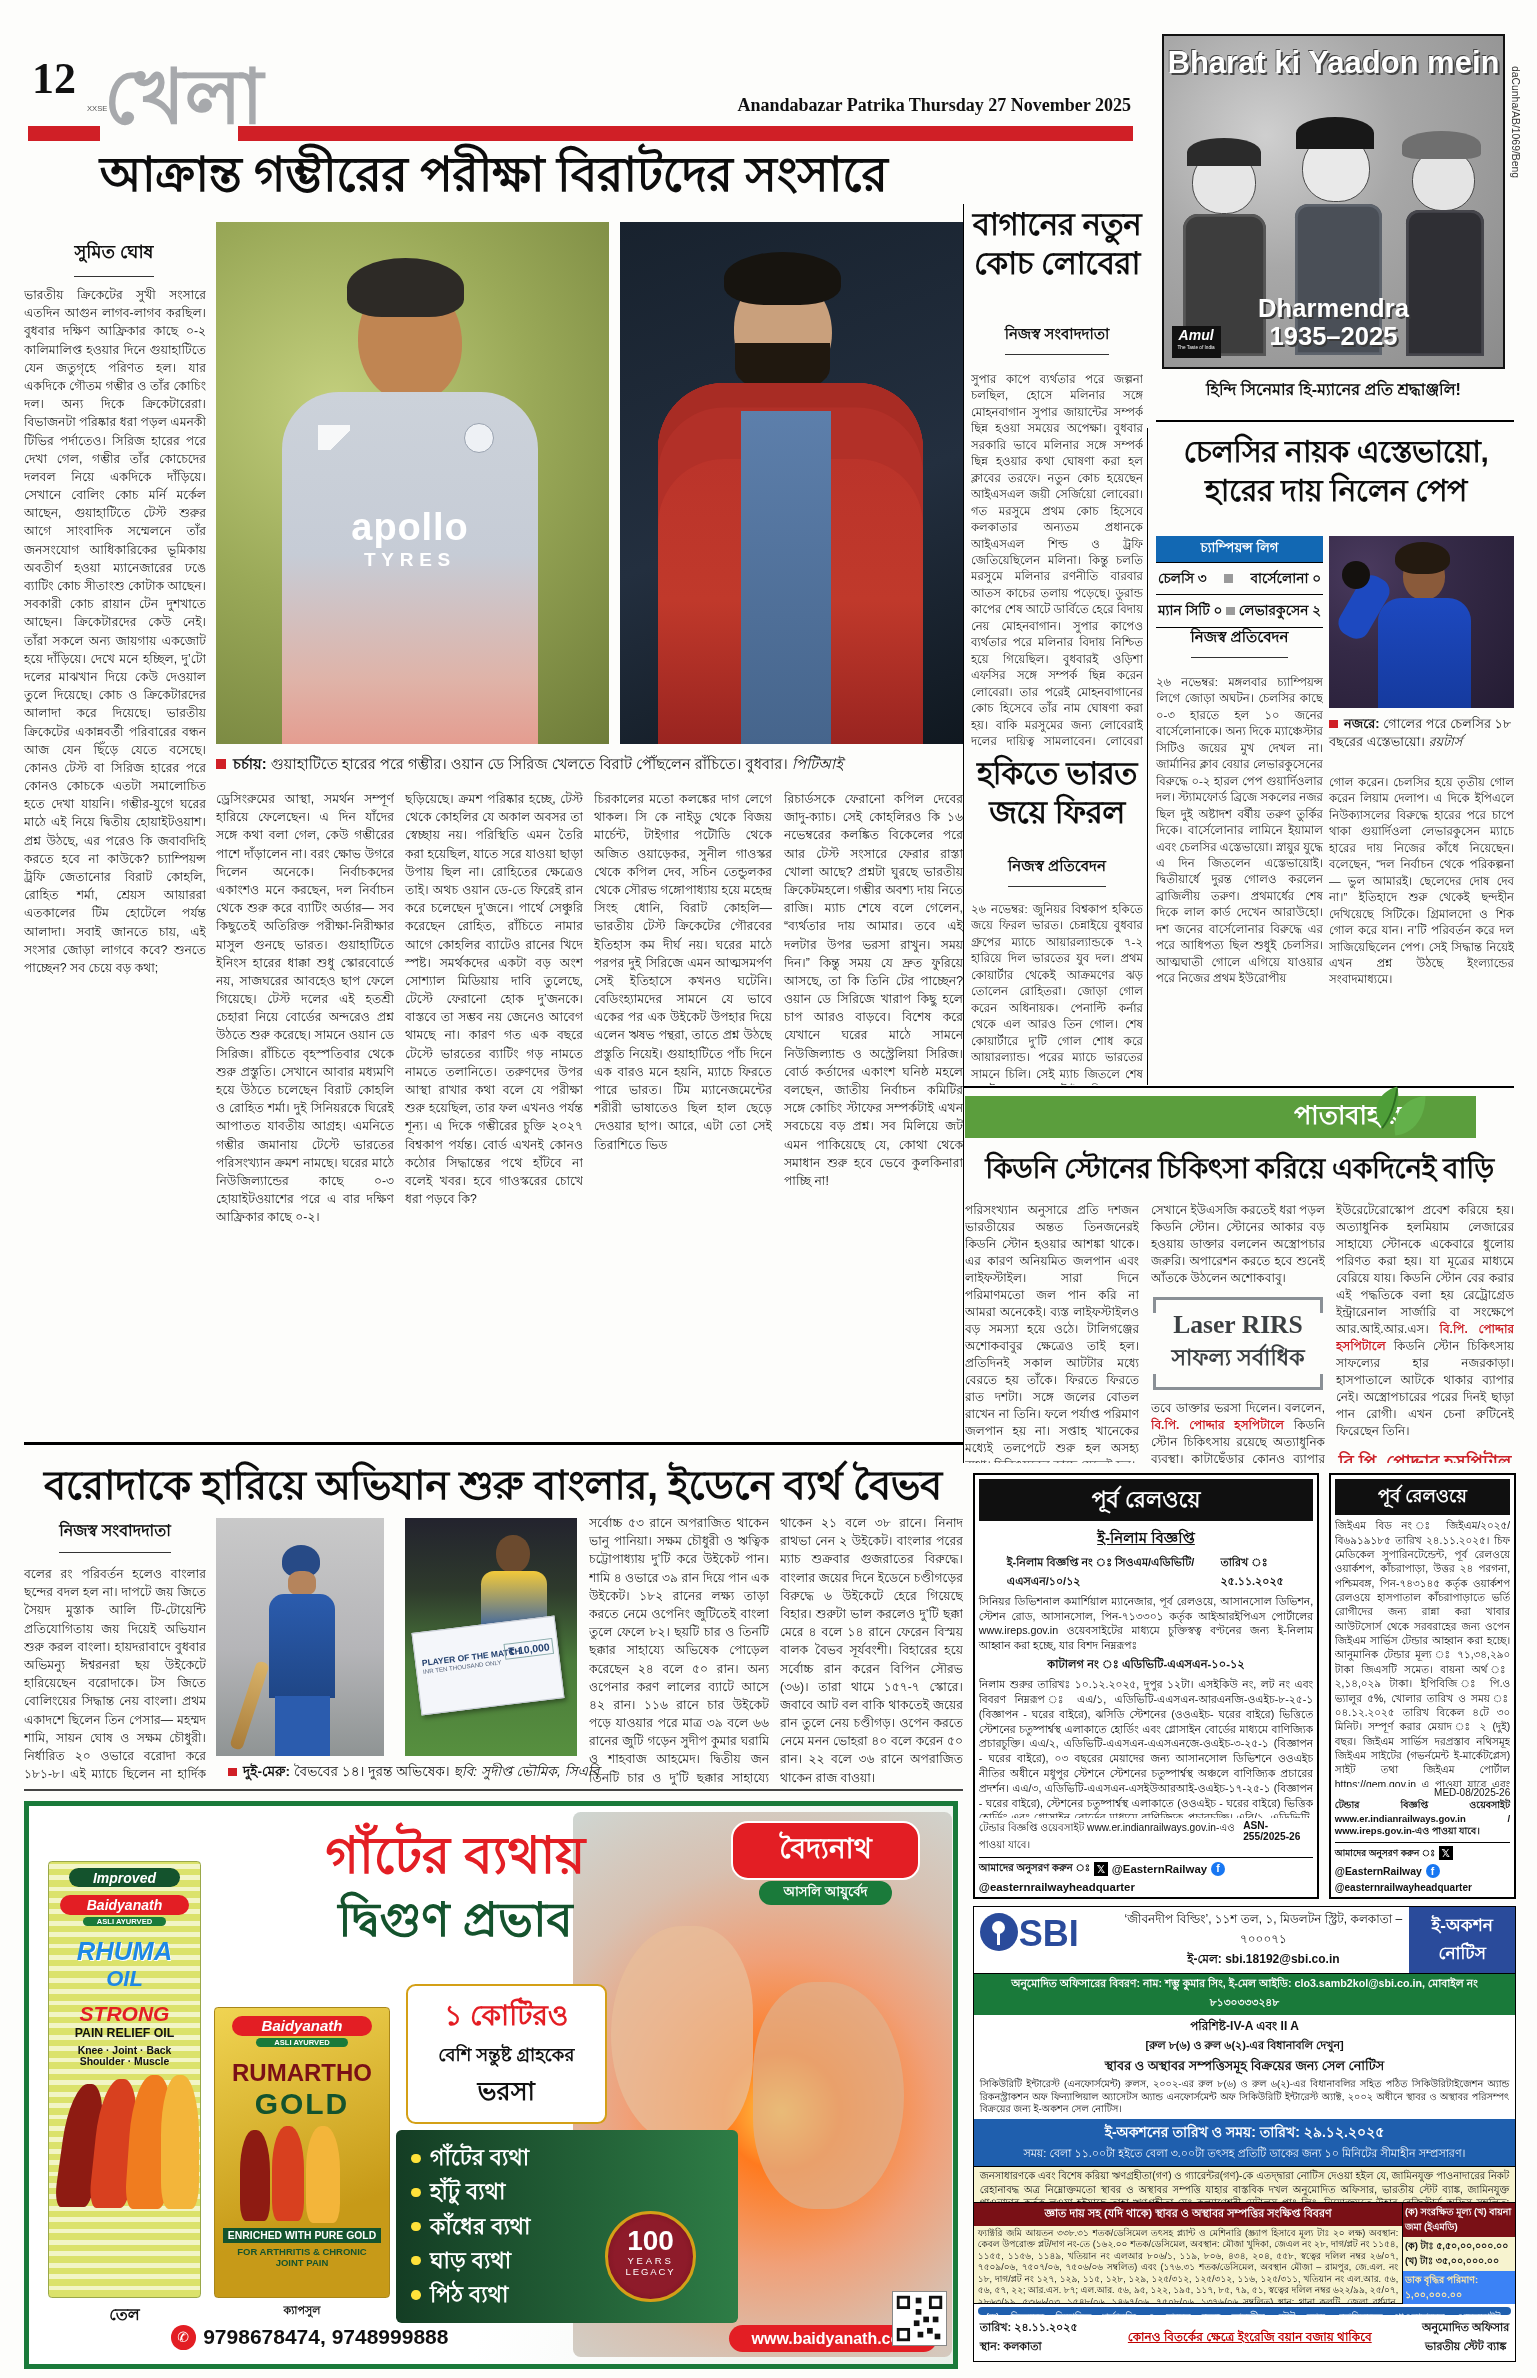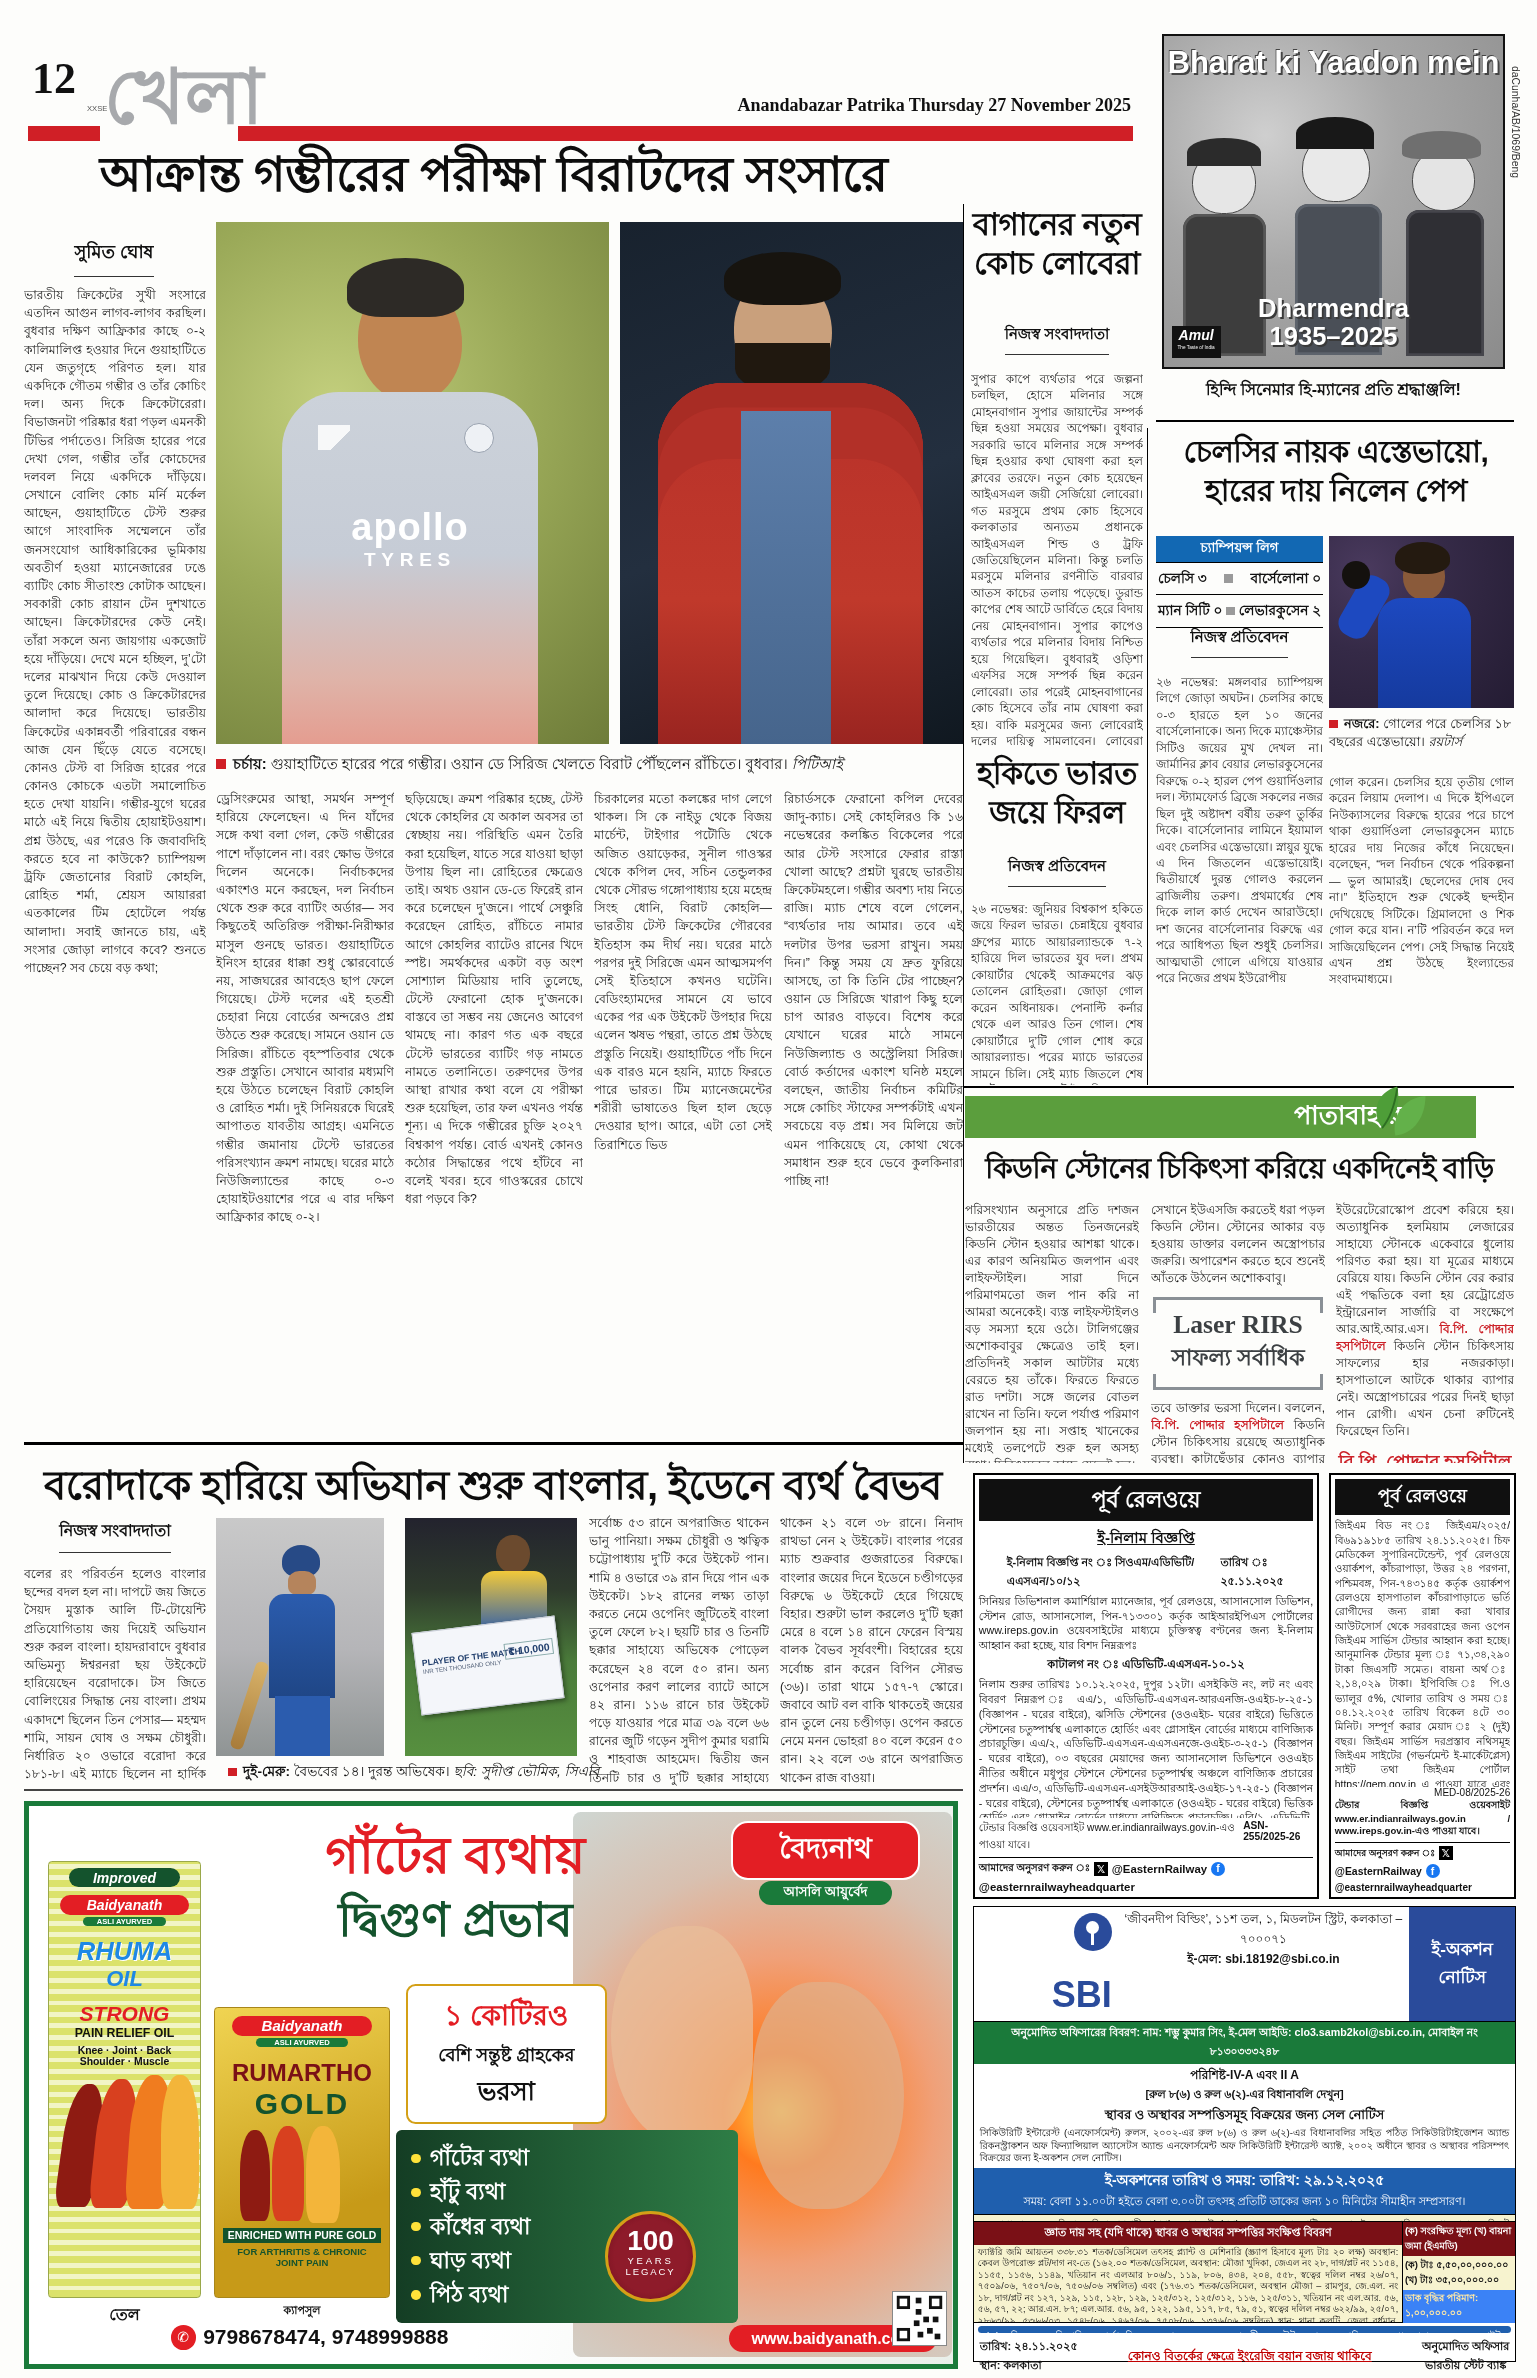--- a/index.html
+++ b/index.html
@@ -254,21 +254,21 @@
       <span style="font-size:9px;">আমাদের অনুসরণ করুন ঃ</span>
       <span class="xicon">𝕏</span>
       <span>@EasternRailway</span>
       <span class="ficon">f</span>
       <span style="font-size:10px;">@easternrailwayheadquarter</span>
     </div>
   </div>
 
   <div class="abs sbiBox" style="left:973px;top:1906px;width:543px;height:456px;">
     <div style="display:flex;border-bottom:1.9px solid #000;">
-      <div style="width:132px;display:flex;align-items:flex-end;gap:23px;padding:5.7px;flex-direction:column;">
+      <div style="width:132px;display:flex;align-items:flex-start;gap:1px;padding:5.7px;">
         <div style="width:38px;height:38px;border-radius:50%;background:#2a4b9b;position:relative;">
           <div style="position:absolute;left:12.3px;top:8.5px;width:13.2px;height:13.2px;border-radius:50%;background:#fff;"></div>
           <div style="position:absolute;left:17px;top:19px;width:3.8px;height:13.2px;background:#fff;"></div>
         </div>
         <div style="font-size:36px;font-weight:800;color:#2a4b9b;">SBI</div>
       </div>
       <div style="flex:1;text-align:center;padding:2.8px 1.9px;">
         <div style="font-size:12px;">‘জীবনদীপ বিল্ডিং’, ১১শ তল, ১, মিডলটন স্ট্রিট, কলকাতা – ৭০০০৭১</div>
         <div class="b" style="font-size:12px;">ই-মেল: sbi.18192@sbi.co.in</div>
       </div>

